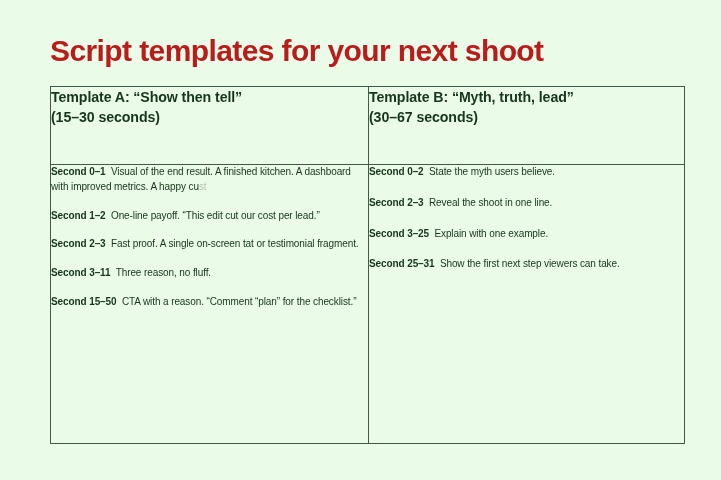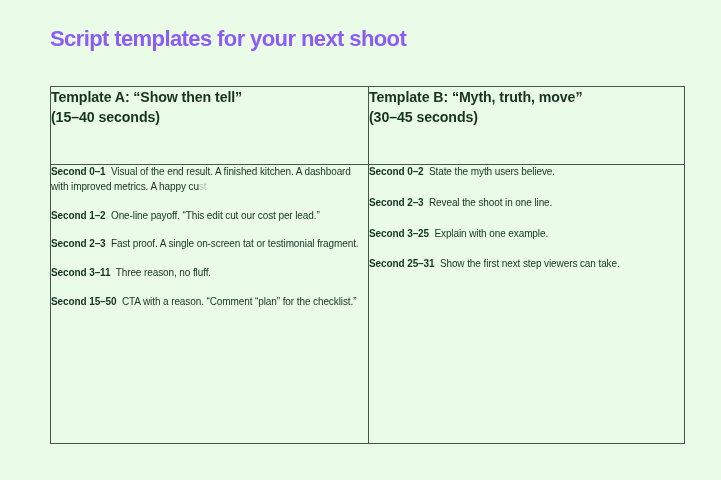--- a/index.html
+++ b/index.html
@@ -16,25 +16,25 @@
   }
   .page {
     position: relative;
     width: 721px;
     height: 480px;
     box-sizing: border-box;
   }
   .page-title {
     position: absolute;
     left: 50px;
-    top: 26px;
-    font-size: 22px;
+    top: 34px;
+    font-size: 30px;
     font-weight: bold;
     letter-spacing: -0.6px;
-    color: #8b5cf6;
+    color: #b91c1c;
     line-height: 1.15;
     white-space: nowrap;
   }
   .templates-table {
     position: absolute;
     left: 50px;
     top: 86px;
     width: 634px;
     height: 358px;
     box-sizing: border-box;
@@ -107,27 +107,27 @@
   <table class="templates-table">
     <colgroup>
       <col class="col-left">
       <col class="col-right">
     </colgroup>
     <tbody>
       <tr>
         <td class="head-cell head-left cell-pad-left">
           <div class="col-header">
             <div>Template A: “Show then tell”</div>
-            <div>(15–40 seconds)</div>
+            <div>(15–30 seconds)</div>
           </div>
         </td>
         <td class="head-cell cell-pad-right">
           <div class="col-header">
-            <div>Template B: “Myth, truth, move”</div>
-            <div>(30–45 seconds)</div>
+            <div>Template B: “Myth, truth, lead”</div>
+            <div>(30–67 seconds)</div>
           </div>
         </td>
       </tr>
       <tr>
         <td class="body-left body-cell-left cell-pad-left">
 
           <p class="entry clipped">
             <span class="lbl">Second 0–1</span><span class="txt">&nbsp; </span><span class="txt">Visual of the end result. A finished kitchen. A dashboard with improved metrics. A happy cu</span><span class="fade-tail">st</span>
           </p>
 

